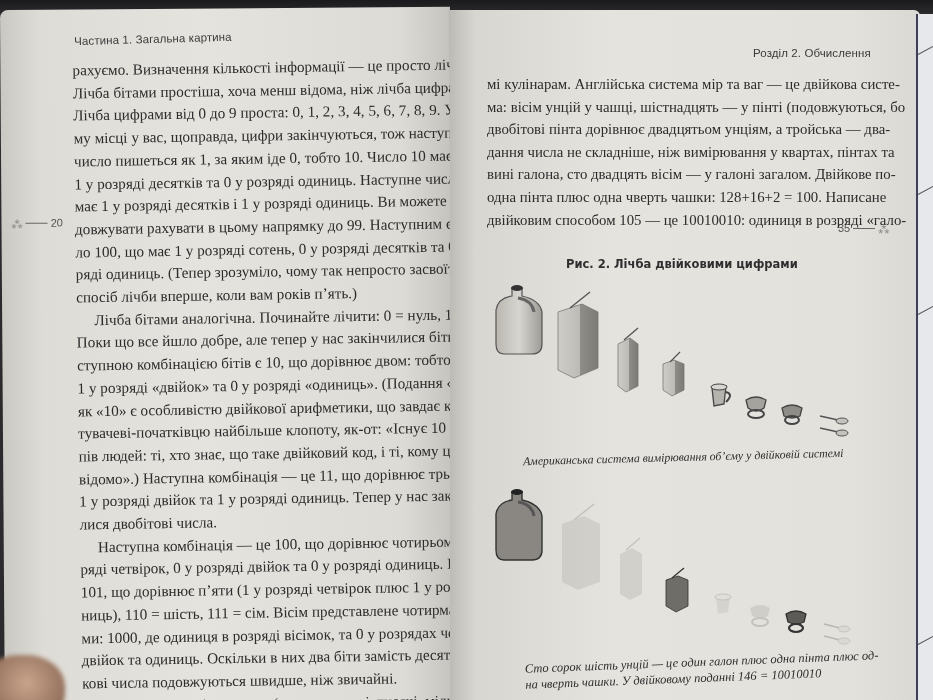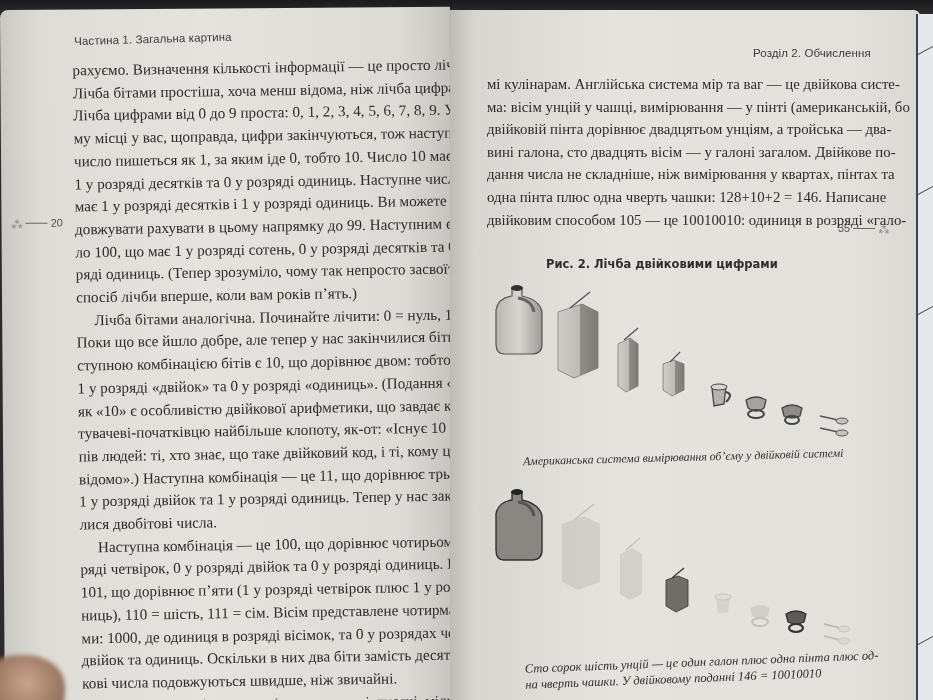--- a/index.html
+++ b/index.html
@@ -53,21 +53,21 @@
     .indent { padding-left: 18px; }
     .folio {
       position: absolute; font-family: "Liberation Sans", sans-serif;
       font-size: 11px; color: #555; display: flex; align-items: center; gap: 3px;
     }
     .folio .rule { display: inline-block; width: 22px; height: 1px; background: #666; }
     .folio .sprig { color: #888; font-size: 10px; }
     .folio.left { left: 10px; top: 206px; }
     .folio.right { left: 388px; top: 211px; }
     .figure-title {
-      position: absolute; left: 96px; top: 247px;
+      position: absolute; left: 116px; top: 247px;
       font-family: "DejaVu Sans", sans-serif; font-weight: bold; font-size: 11.5px; color: #2f2f2f;
     }
     .illus { position: absolute; }
     .illus-row1 { left: 40px; top: 272px; width: 370px; height: 160px; }
     .illus-row2 { left: 40px; top: 474px; width: 370px; height: 170px; }
     .caption {
       position: absolute; font-style: italic; color: #2e2e2e; font-family: "Liberation Serif", serif;
     }
     .caption-1 { left: 73px; top: 440px; font-size: 11.8px; transform: rotate(-1.5deg); }
     .caption-2 { left: 75px; top: 645px; font-size: 12.5px; line-height: 16px; width: 300px; transform: rotate(-2.2deg); }
@@ -125,25 +125,25 @@
 
 <div class="page page-right">
   <div class="running-head right">Розділ 2. Обчислення</div>
   <div class="folio right">
     <span>35</span>
     <span class="rule"></span>
     <span class="sprig">⁂</span>
   </div>
   <div class="text-block right" id="right-text">
       <span class="line">мі кулінарам. Англійська система мір та ваг — це двійкова систе-</span>
-      <span class="line">ма: вісім унцій у чашці, вимірювання — у пінті (американській, бо</span>
-      <span class="line">двійковій пінта дорівнює двадцятьом унціям, а тройська — два-</span>
+      <span class="line">ма: вісім унцій у чашці, шістнадцять — у пінті (подовжуються, бо</span>
+      <span class="line">двобітові пінта дорівнює двадцятьом унціям, а тройська — два-</span>
+      <span class="line">дання числа не складніше, ніж вимірювання у квартах, пінтах та</span>
       <span class="line">вині галона, сто двадцять вісім — у галоні загалом. Двійкове по-</span>
-      <span class="line">дання числа не складніше, ніж вимірювання у квартах, пінтах та</span>
-      <span class="line">одна пінта плюс одна чверть чашки: 128+10+2 = 146. Написане</span>
+      <span class="line">одна пінта плюс одна чверть чашки: 128+16+2 = 100. Написане</span>
       <span class="line">двійковим способом 105 — це 10010010: одиниця в розряді «гало-</span>
     </div>
 
   <div class="figure-title">Рис. 2. Лічба двійковими цифрами</div>
 
   <svg class="illus illus-row1" viewBox="0 0 370 160">
     <defs>
       <linearGradient id="jug" x1="0" x2="1">
           <stop offset="0" stop-color="#b9b7b0"></stop>
           <stop offset="0.5" stop-color="#d7d5cf"></stop>

